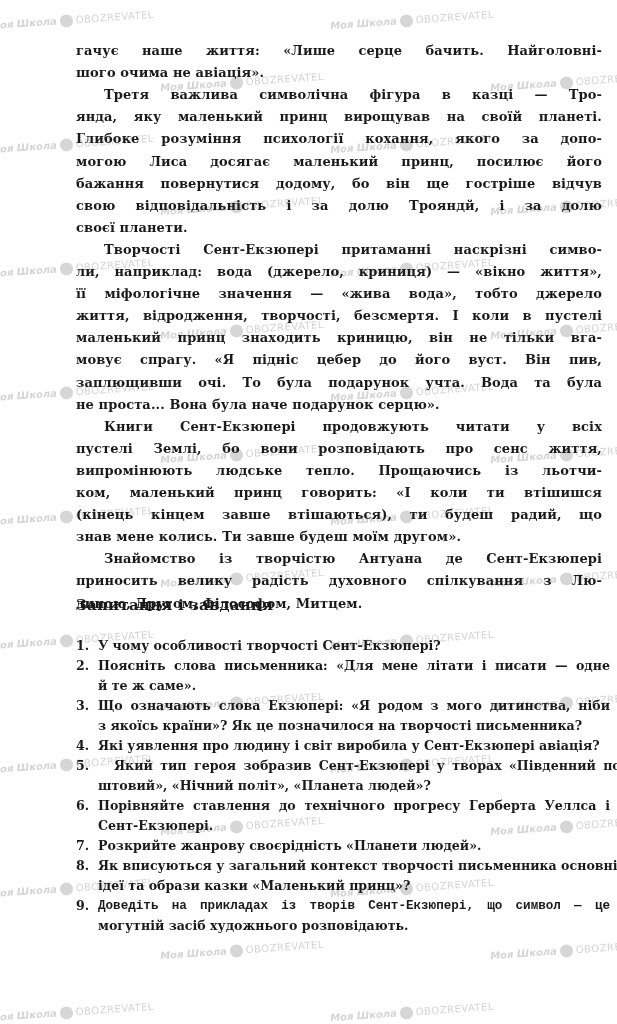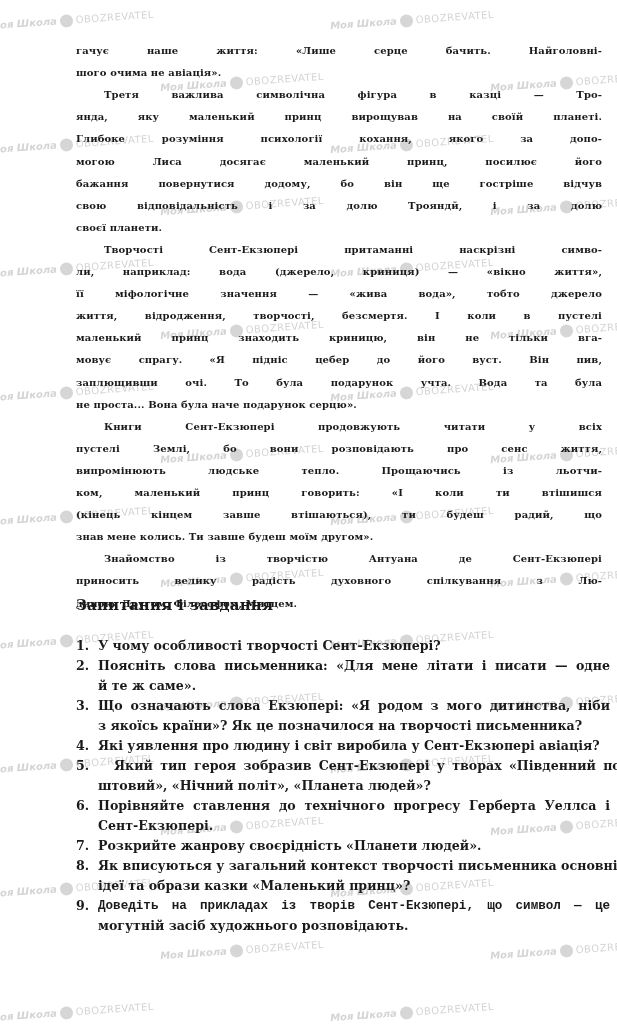--- a/index.html
+++ b/index.html
@@ -4,21 +4,21 @@
   <style>
     html, body { margin: 0; padding: 0; background: #ffffff; }
     body {
       width: 617px; height: 1024px; position: relative; overflow: hidden;
       font-family: "DejaVu Serif", "Liberation Serif", serif;
       color: #1a1a1a;
     }
     .page { position: absolute; left: 76px; top: 40px; width: 526px; }
     .line {
       position: absolute; left: 0; width: 526px;
-      font-size: 10px; line-height: 22px; white-space: nowrap;
+      font-size: 13px; line-height: 22px; white-space: nowrap;
       text-align: justify; text-align-last: justify;
       font-weight: 600; letter-spacing: 0.1px;
     }
     .line.last { text-align-last: left; }
     .line.indent { padding-left: 28px; width: 498px; }
     .heading {
       position: absolute; left: 0; top: 556px;
       font-size: 15px; font-weight: 700; letter-spacing: 0.2px;
       font-family: "DejaVu Serif", serif;
     }

